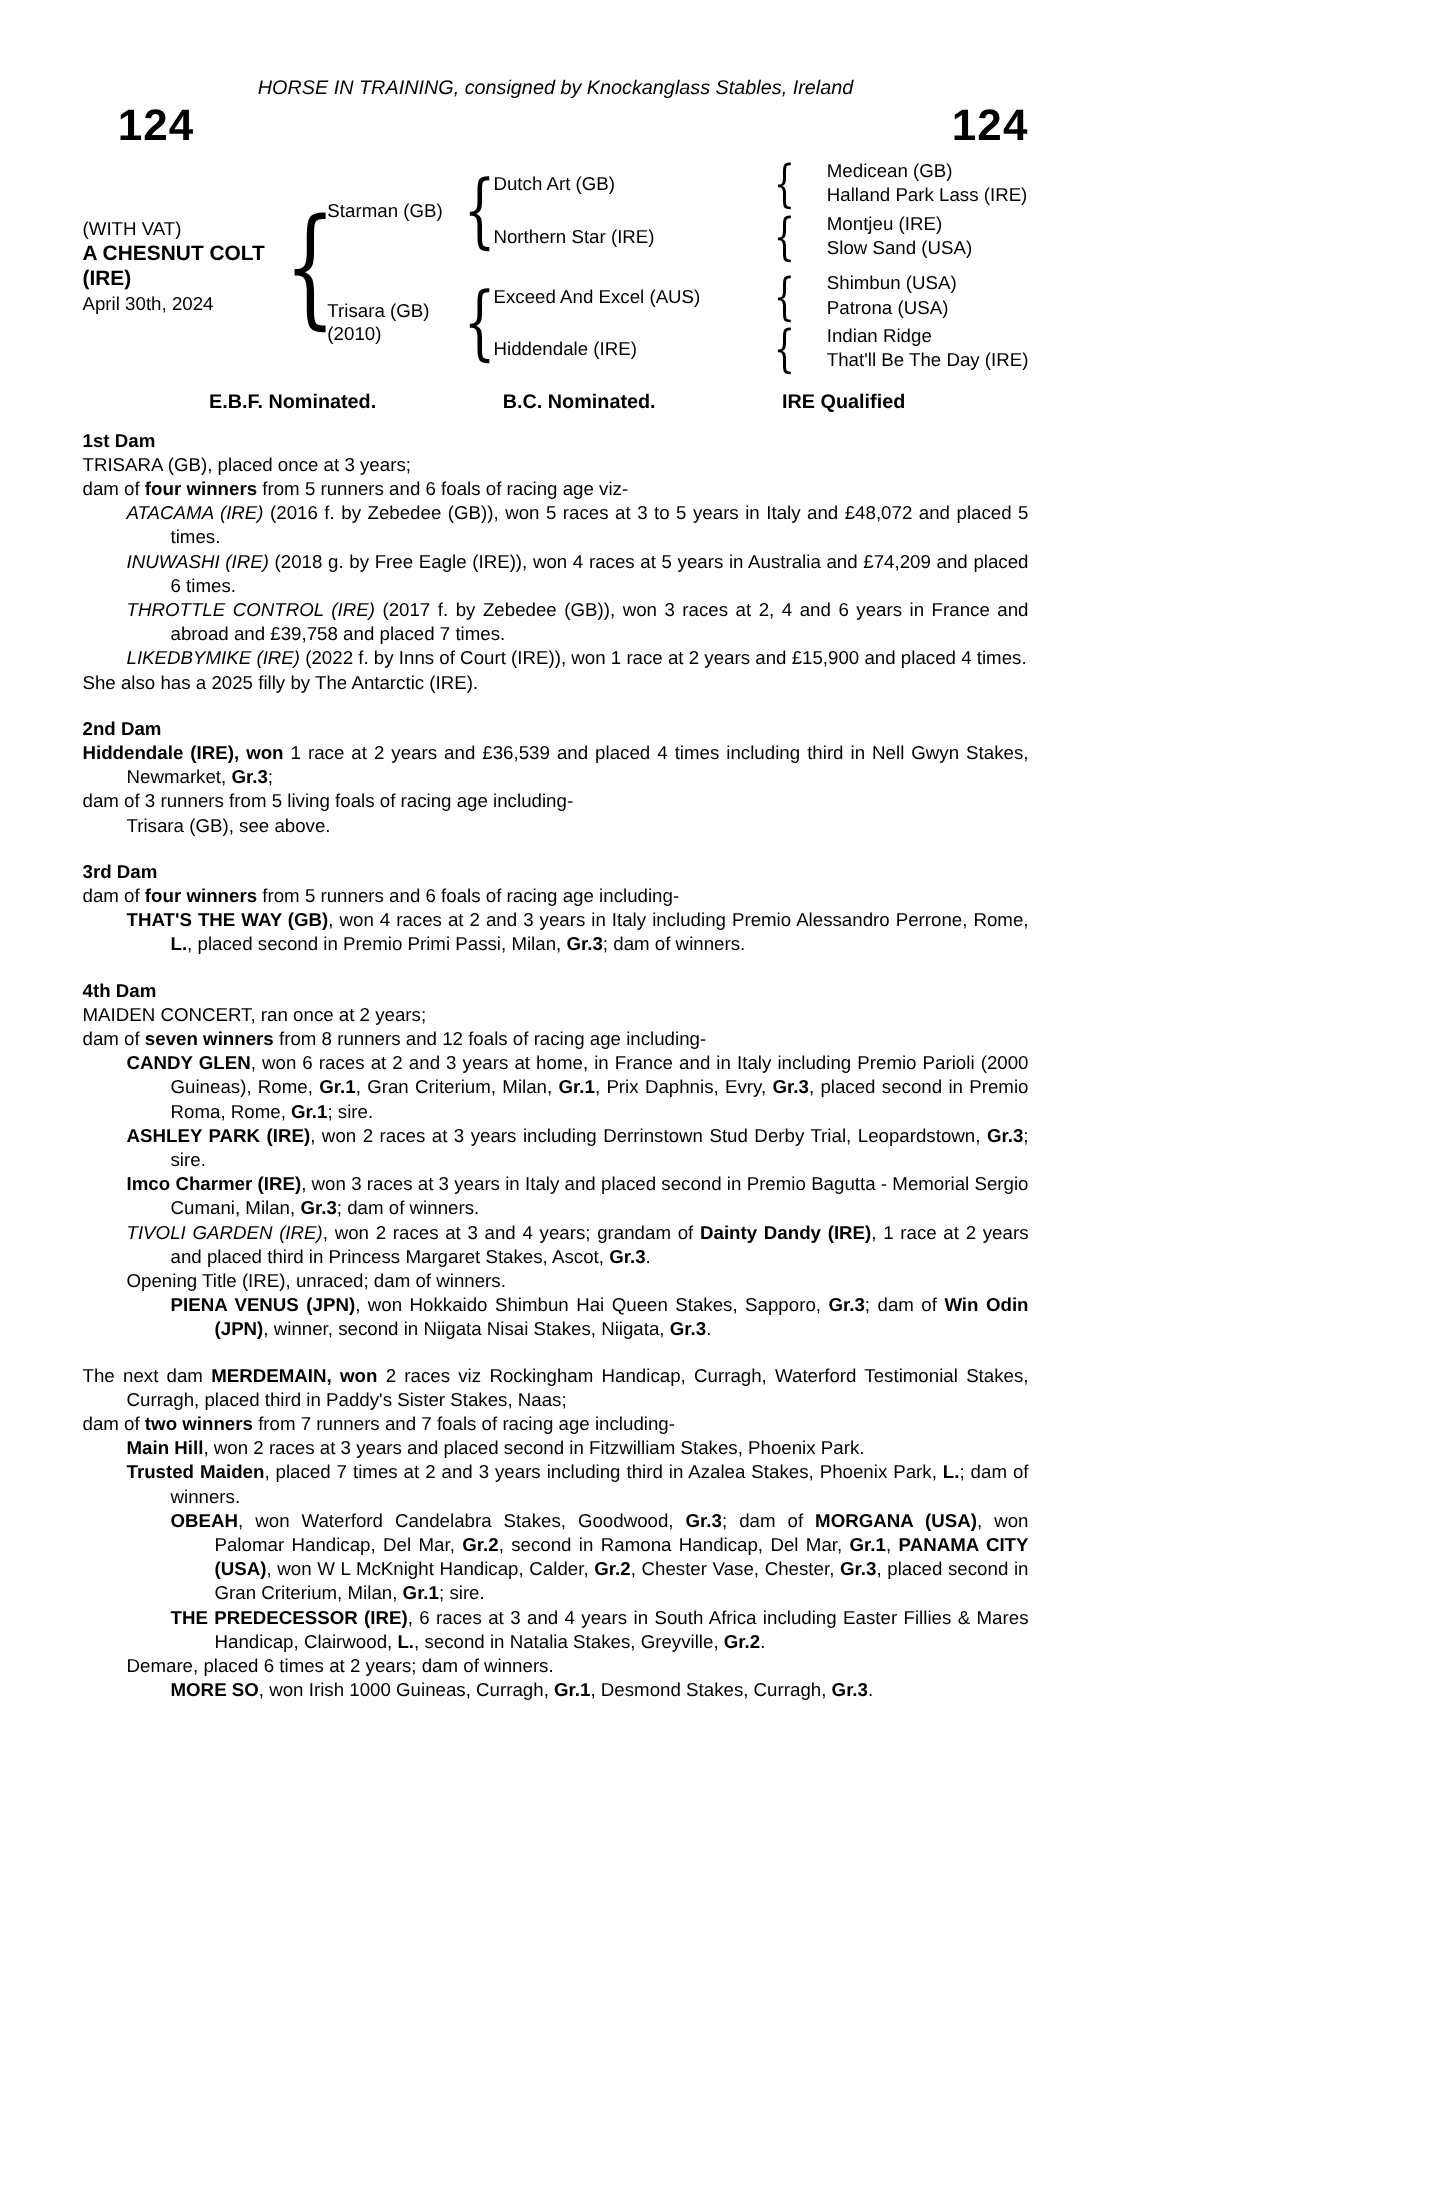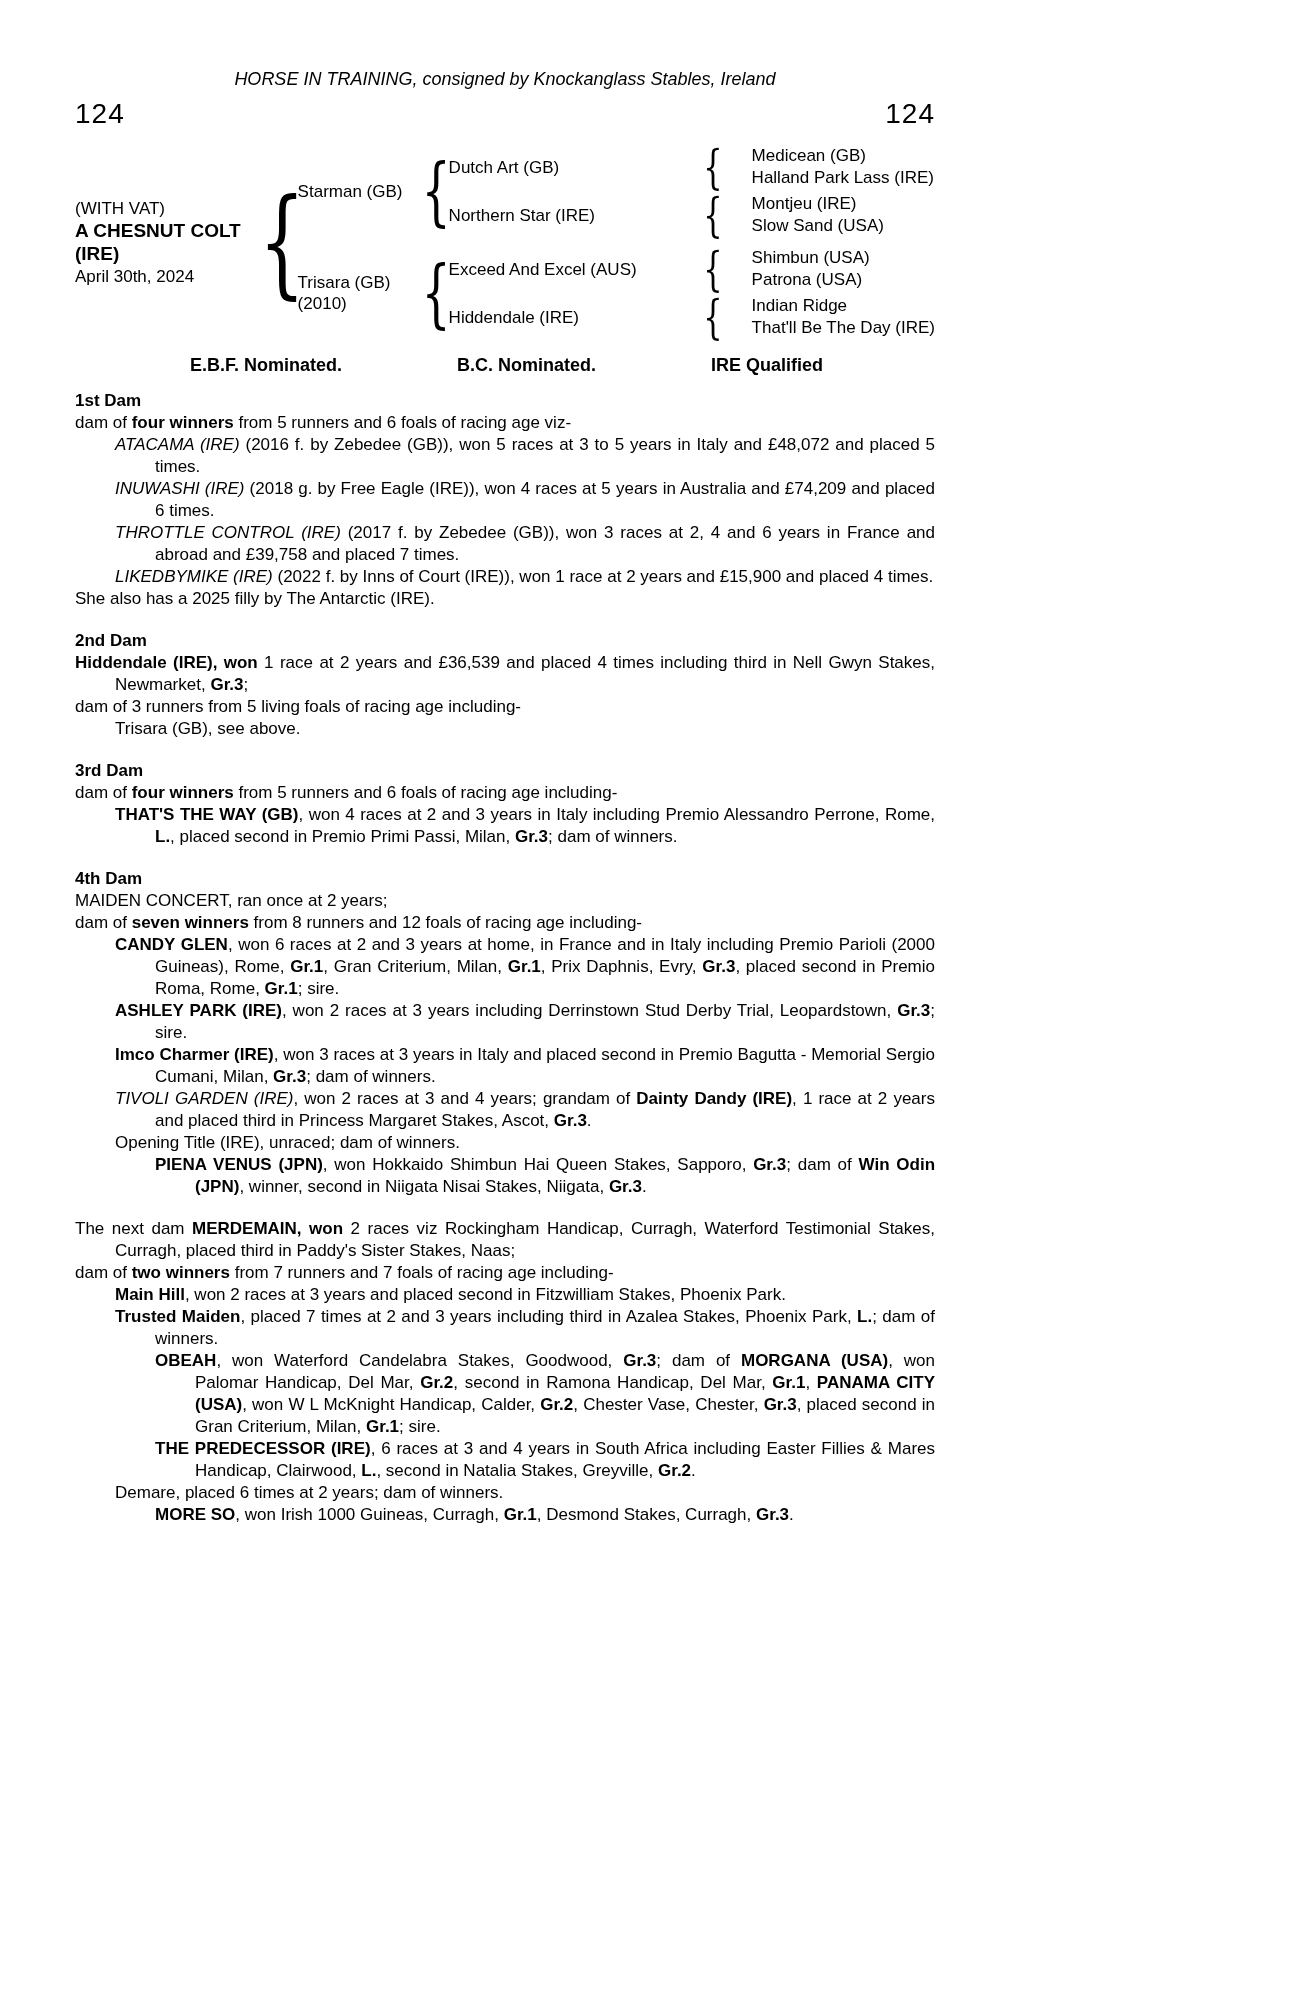--- a/index.html
+++ b/index.html
@@ -6,21 +6,21 @@
   body {
     width: 1315px; height: 2000px; overflow: hidden;
     font-family: "Liberation Sans", "DejaVu Sans", sans-serif;
     -webkit-font-smoothing: antialiased;
   }
   .page { width: 860px; margin-left: 75px; padding-top: 68px; }
 
   .consignor { text-align: center; font-style: italic; font-size: 18px; line-height: 22px; }
 
   .lot-row { display: flex; justify-content: space-between; align-items: flex-start; margin-top: 4px; }
-  .lot { font-size: 28px; font-weight: normal; line-height: 40px; letter-spacing: 1px; }
+  .lot { font-size: 40px; font-weight: bold; line-height: 40px; letter-spacing: 1px; margin-left: 32px; }
 
   .stand-line { font-weight: bold; font-size: 18px; line-height: 22px; margin-top: 5px; }
 
   
   .pedigree { display: flex; align-items: center; margin-top: 10px; }
   .ped-left { width: 210px; }
   .vat { font-size: 17px; line-height: 21px; }
   .horse-name { font-size: 19px; font-weight: bold; line-height: 23px; }
   .foal-date { font-size: 17px; line-height: 21px; margin-top: 1px; }
 
@@ -139,20 +139,21 @@
 
   <div class="nominations">
     <span>E.B.F. Nominated.</span>
     <span>B.C. Nominated.</span>
     <span>IRE Qualified</span>
   </div>
 
   <div class="sections">
       <div class="section">
         <div class="section-heading">1st Dam</div>
+        <div class="para lvl0"><span>TRISARA (GB), placed once at 3 years;</span></div>
         <div class="para lvl0"><span>dam of </span><span class="b">four winners</span><span> from 5 runners and 6 foals of racing age viz-</span></div>
         <div class="para lvl1"><span class="i">ATACAMA (IRE)</span><span> (2016 f. by Zebedee (GB)), won 5 races at 3 to 5 years in Italy and £48,072 and placed 5 times.</span></div>
         <div class="para lvl1"><span class="i">INUWASHI (IRE)</span><span> (2018 g. by Free Eagle (IRE)), won 4 races at 5 years in Australia and £74,209 and placed 6 times.</span></div>
         <div class="para lvl1"><span class="i">THROTTLE CONTROL (IRE)</span><span> (2017 f. by Zebedee (GB)), won 3 races at 2, 4 and 6 years in France and abroad and £39,758 and placed 7 times.</span></div>
         <div class="para lvl1"><span class="i">LIKEDBYMIKE (IRE)</span><span> (2022 f. by Inns of Court (IRE)), won 1 race at 2 years and £15,900 and placed 4 times.</span></div>
         <div class="para lvl0"><span>She also has a 2025 filly by The Antarctic (IRE).</span></div>
       </div>
       <div class="section">
         <div class="section-heading">2nd Dam</div>
         <div class="para lvl0"><span class="b">Hiddendale (IRE), won</span><span> 1 race at 2 years and £36,539 and placed 4 times including third in Nell Gwyn Stakes, Newmarket, </span><span class="b">Gr.3</span><span>;</span></div>

